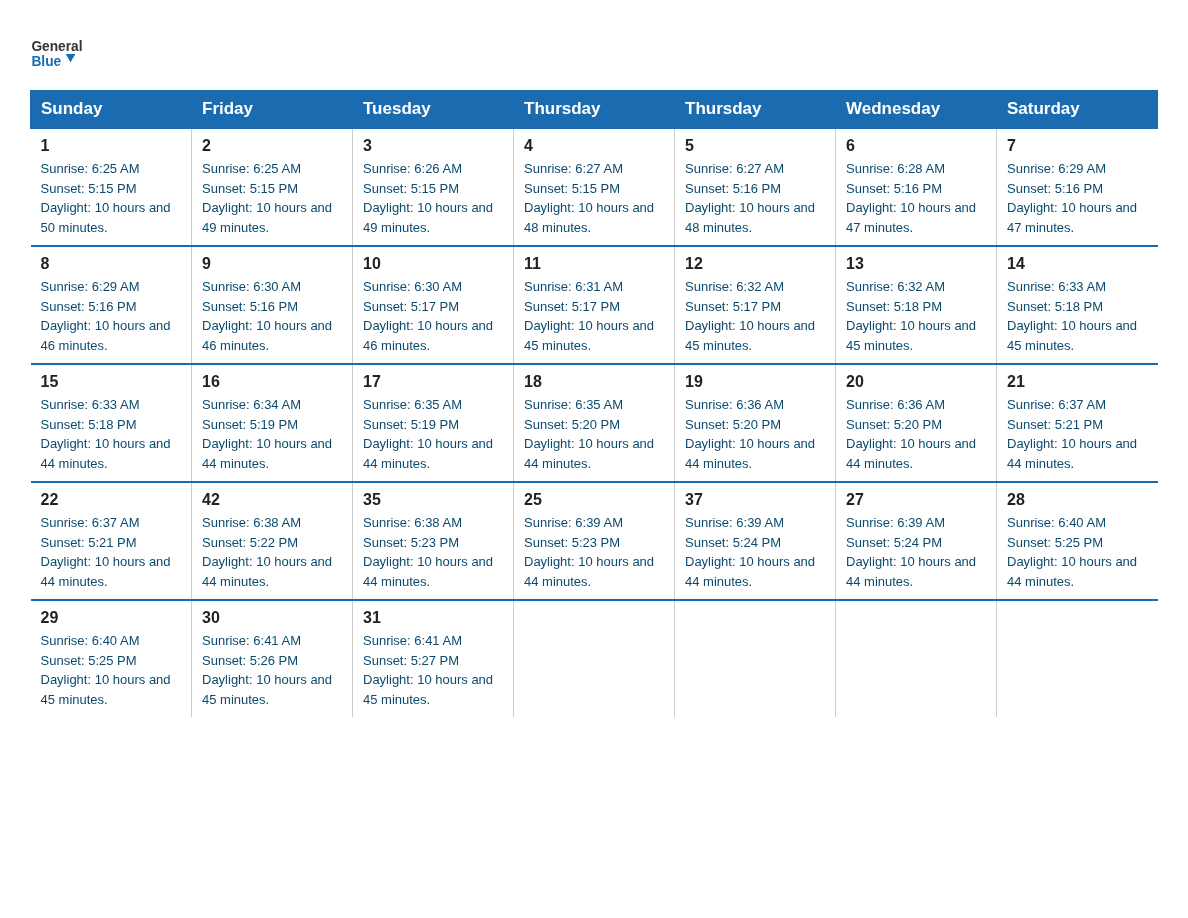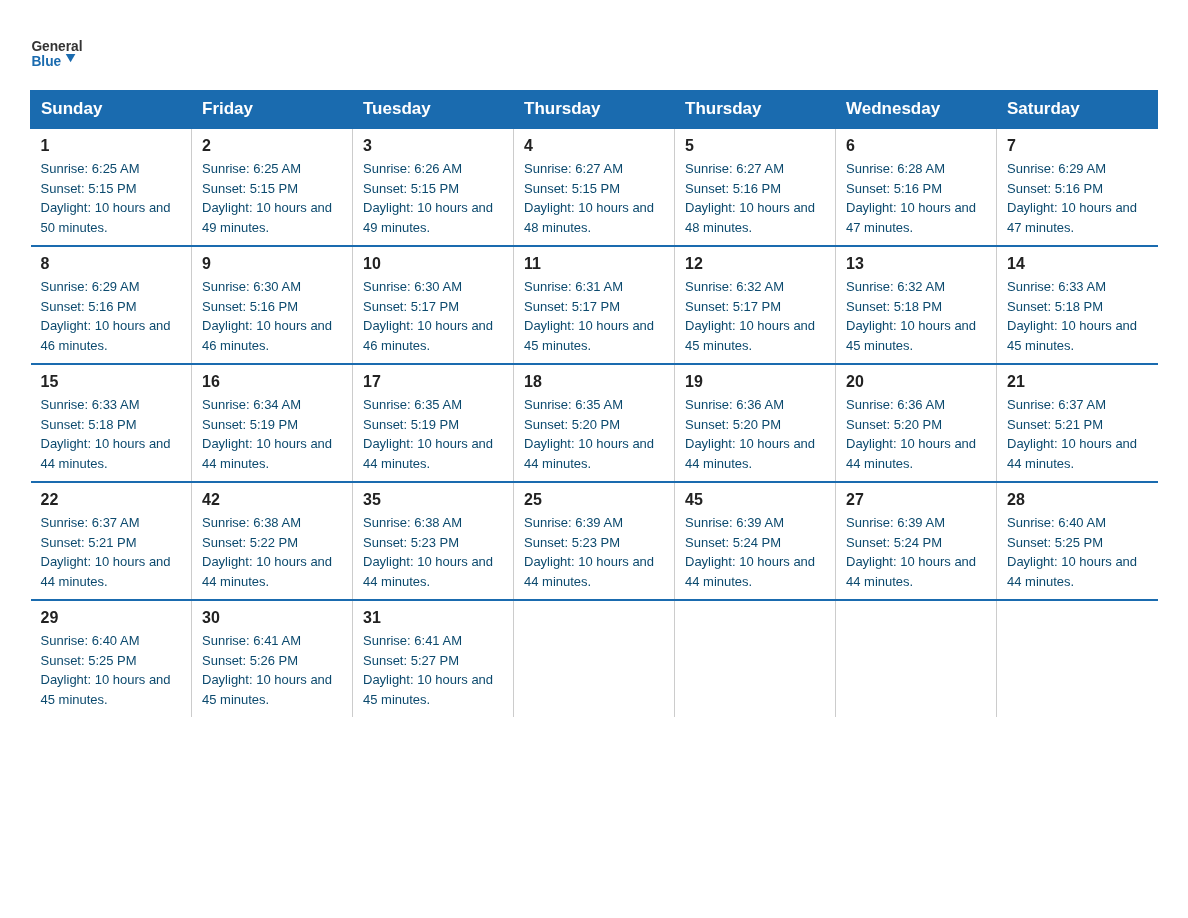--- a/index.html
+++ b/index.html
@@ -217,21 +217,21 @@
         </td>
         <td>
           <span class="day-number">35</span>
           <div class="day-info">Sunrise: 6:38 AM<br>Sunset: 5:23 PM<br>Daylight: 10 hours and 44 minutes.</div>
         </td>
         <td>
           <span class="day-number">25</span>
           <div class="day-info">Sunrise: 6:39 AM<br>Sunset: 5:23 PM<br>Daylight: 10 hours and 44 minutes.</div>
         </td>
         <td>
-          <span class="day-number">45</span>
+          <span class="day-number">37</span>
           <div class="day-info">Sunrise: 6:39 AM<br>Sunset: 5:24 PM<br>Daylight: 10 hours and 44 minutes.</div>
         </td>
         <td>
           <span class="day-number">27</span>
           <div class="day-info">Sunrise: 6:39 AM<br>Sunset: 5:24 PM<br>Daylight: 10 hours and 44 minutes.</div>
         </td>
         <td>
           <span class="day-number">28</span>
           <div class="day-info">Sunrise: 6:40 AM<br>Sunset: 5:25 PM<br>Daylight: 10 hours and 44 minutes.</div>
         </td>

